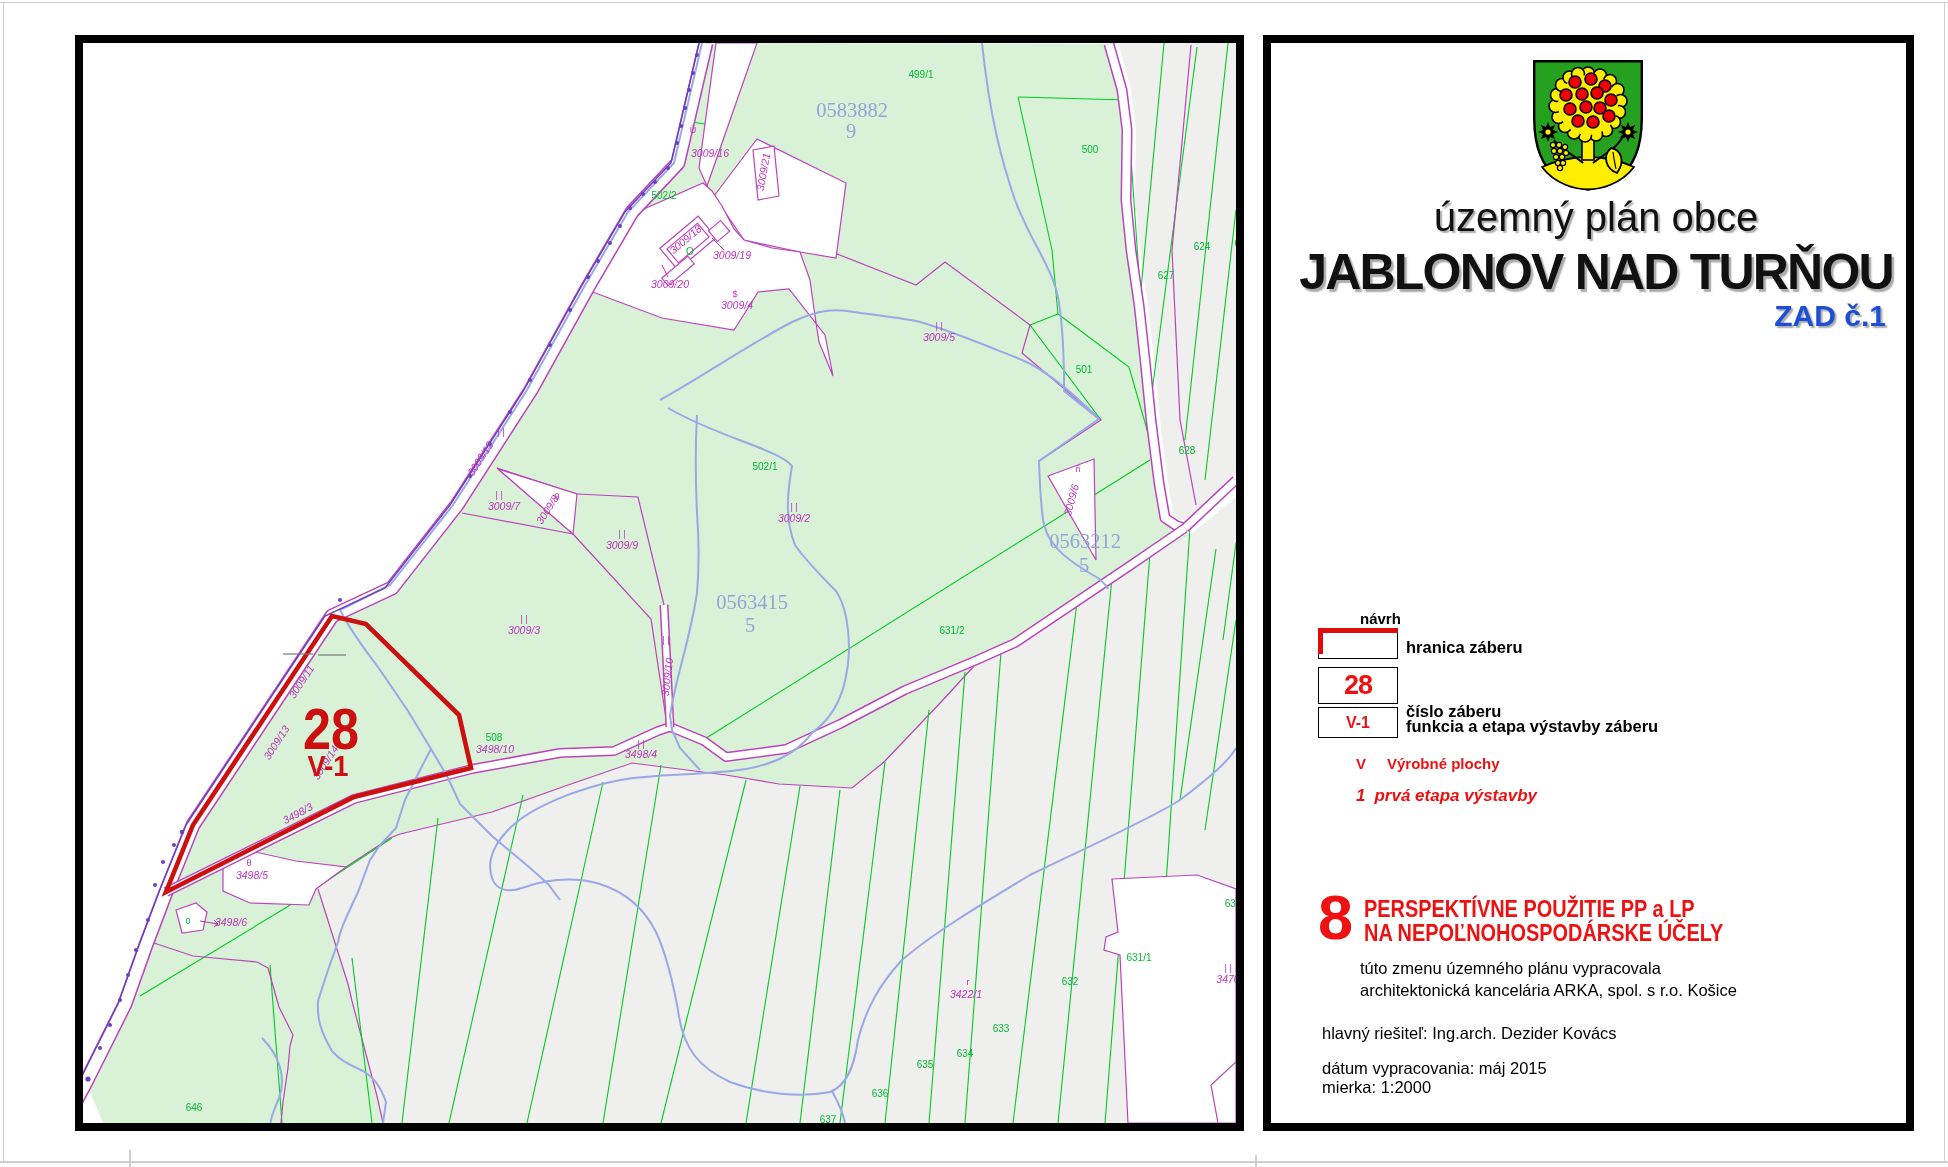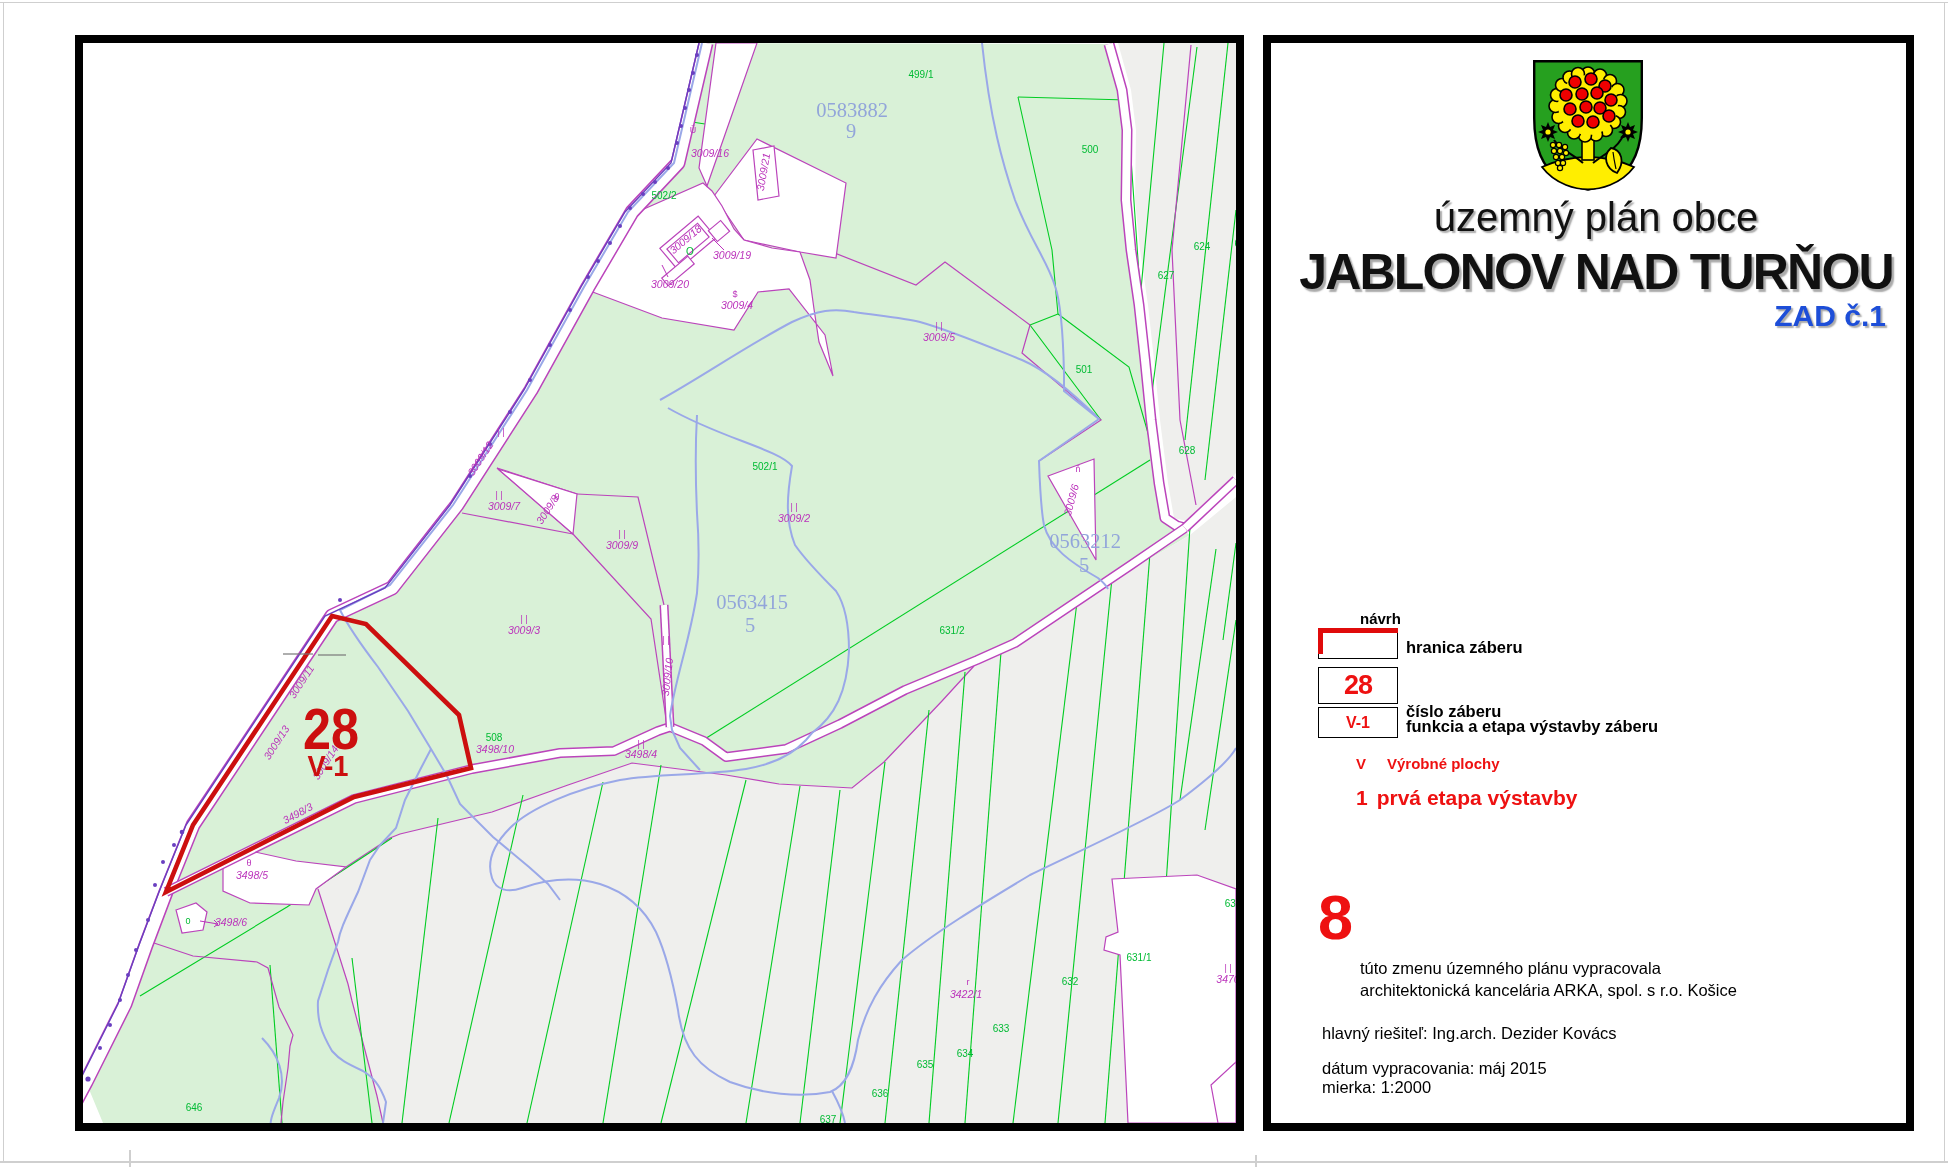--- a/index.html
+++ b/index.html
@@ -401,23 +401,24 @@
 <div class="tt" style="left:1318px;top:667px;width:78px;height:35px;border:1.5px solid #000;background:#fff;text-align:center;font-size:27px;font-weight:bold;color:#ee1111;line-height:35px;letter-spacing:-1px;">28</div>
 
 <div class="tt" style="left:1406px;top:702px;font-size:16.5px;font-weight:bold;color:#000;">číslo záberu</div>
 
 <div class="tt" style="left:1318px;top:707px;width:78px;height:29px;border:1.5px solid #000;background:#fff;text-align:center;font-size:16px;font-weight:bold;color:#ee1111;line-height:29px;">V-1</div>
 
 <div class="tt" style="left:1406px;top:717px;font-size:16.5px;font-weight:bold;color:#000;">funkcia a etapa výstavby záberu</div>
 
 <div class="tt" style="left:1356px;top:755px;font-size:15px;font-weight:bold;color:#ee1111;">V<span style="margin-left:21px;">Výrobné plochy</span></div>
 
-<div class="tt" style="left:1356px;top:786px;font-size:21px;font-weight:bold;color:#ee1111;">1<span style="margin-left:9px;">prvá etapa výstavby</span></div>
+<div class="tt" style="left:1356px;top:786px;font-size:17px;font-weight:bold;color:#ee1111;font-style:italic;">1<span style="margin-left:9px;">prvá etapa výstavby</span></div>
 
 <div class="tt" style="left:1318px;top:886px;font-size:63px;font-weight:bold;color:#ee1111;line-height:63px;">8</div>
 
+<div class="tt" style="left:1364px;top:897px;font-size:24px;font-weight:bold;color:#ee1111;line-height:23.5px;"><span style="display:inline-block;transform:scaleX(0.83);transform-origin:0 0;">PERSPEKTÍVNE POUŽITIE PP a LP<br>NA NEPOĽNOHOSPODÁRSKE ÚČELY</span></div>
 
 <div class="tt" style="left:1322px;top:957px;font-size:16.5px;color:#000;line-height:22px;margin-left:38px;">túto zmenu územného plánu vypracovala<br>architektonická kancelária ARKA, spol. s r.o. Košice</div>
 
 <div class="tt" style="left:1322px;top:1024px;font-size:16.5px;color:#000;">hlavný riešiteľ: Ing.arch. Dezider Kovács</div>
 
 <div class="tt" style="left:1322px;top:1059px;font-size:16.5px;color:#000;line-height:19px;">dátum vypracovania: máj 2015<br>mierka: 1:2000</div>
 </div>
 
 </body></html>

